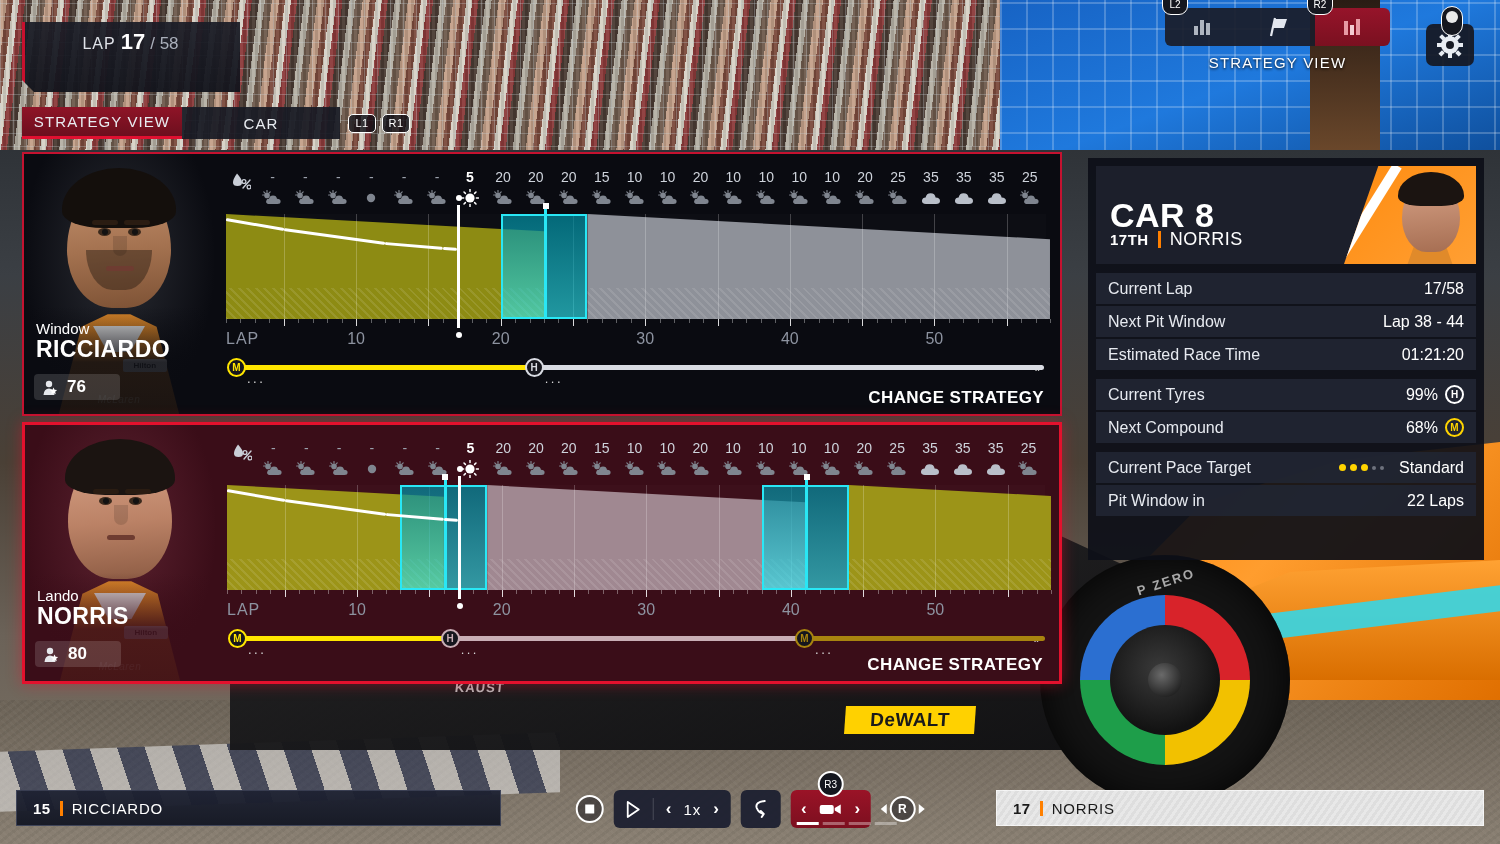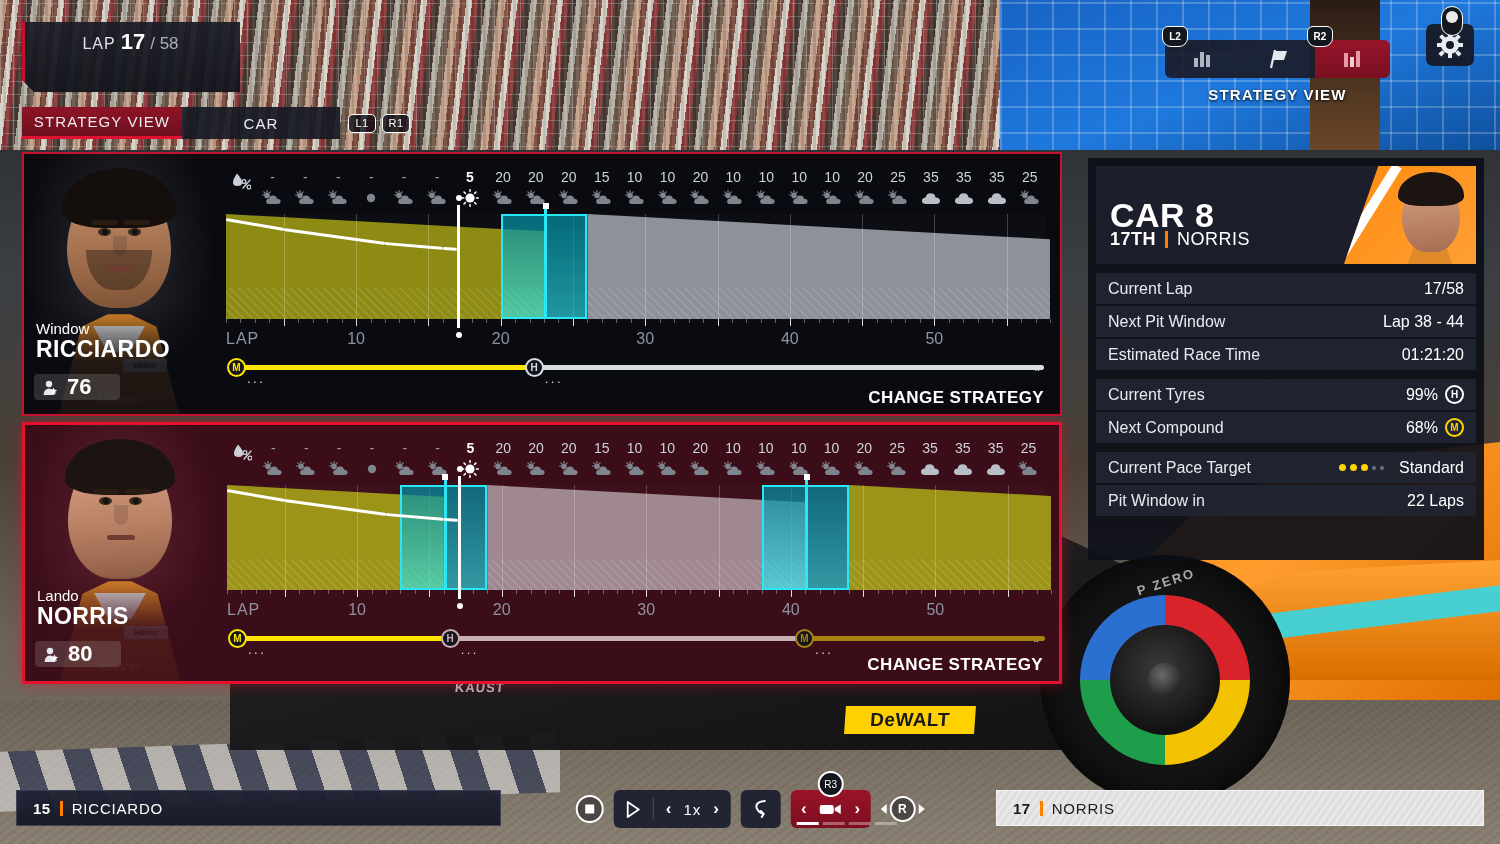--- a/index.html
+++ b/index.html
@@ -153,21 +153,21 @@
   .tab.w3 { width:160px; }
   .tab.active { background: linear-gradient(180deg,#8f1427,#6d0f1e); border-bottom:3px solid #e01030; }
   .tab-seps { display:flex; align-items:center; gap:6px; padding-left:8px; }
   .bumper {
     width:28px; height:19px; border:1.6px solid #fff; border-radius:5px;
     color:#fff; font-size:11px; display:flex; align-items:center; justify-content:center;
     background: rgba(12,13,20,.8); letter-spacing:.5px;
   }
 
   
-  .viewswitch { position:absolute; right:110px; top:40px; z-index:20;font-weight:bold; }
+  .viewswitch { position:absolute; right:110px; top:8px; z-index:20; }
   .vs-bar { display:flex; height:38px; border-radius:6px; overflow:hidden; }
   .vs-item { width:75px; display:flex; align-items:center; justify-content:center;
     background: rgba(26,29,42,.93); }
   .vs-item.active { background: linear-gradient(180deg,#96142a,#7a1020); }
   .vs-label { text-align:center; color:#fff; font-size:15px; letter-spacing:1.2px;
     margin-top:8px; text-shadow:0 1px 3px #000; }
   .badge-key {
     position:absolute; width:26px; height:21px; background:#15171f;
     border:1.5px solid #fff; border-radius:6px 6px 9px 9px;
     color:#fff; font-size:10px; display:flex; align-items:center; justify-content:center;
@@ -247,21 +247,21 @@
   .driver-fade.bot { background: linear-gradient(180deg, rgba(58,13,24,0), rgba(58,13,24,.88) 52%); }
   .driver-names { position:absolute; left:12px; bottom:52px; }
   .dn-first { color:#fff; font-size:15px; line-height:17px; }
   .dn-last { color:#fff; font-size:23px; font-weight:bold; line-height:25px; letter-spacing:.4px; }
   .rating {
     position:absolute; left:10px; bottom:14px; height:26px; min-width:86px;
     background: rgba(255,255,255,.14); border-radius:4px;
     display:flex; align-items:center; gap:8px; padding:0 12px 0 8px;
   }
   .rating-ico { width:17px; height:17px; position:relative; }
-  .rating-val { color:#fff; font-size:22px; font-weight:bold; }
+  .rating-val { color:#fff; font-size:17px; font-weight:bold; }
 
   
   .chartwrap { flex:1; position:relative; padding:14px 14px 8px 12px; }
 
   .wx-row { display:flex; height:46px; align-items:flex-start; }
   .wx-icon-head { width:30px; flex:0 0 30px; display:flex; align-items:flex-start; justify-content:center; padding-top:4px;}
   .wx-cell { flex:1 1 0; display:flex; flex-direction:column; align-items:center; }
   .wx-num { font-size:14px; color:#9aa0ab; height:19px; line-height:19px; }
   .wx-num.now { color:#fff; font-weight:bold; }
   .wx-num.lit { color:#ced3db; }
@@ -318,21 +318,21 @@
   .infopanel {
     position:absolute; left:1088px; top:158px; width:396px; height:402px; z-index:16;
     background: rgba(13,15,24,.93); padding:8px;
   }
   .ip-header {
     position:relative; height:98px; background: rgba(30,33,45,.9);
     display:flex; align-items:center; padding-left:14px; overflow:hidden;
   }
   .ip-title { color:#fff; font-size:34px; font-weight:bold; letter-spacing:.5px; }
   .ip-sub { position:absolute; left:14px; bottom:14px; display:flex; align-items:center; gap:9px; }
-  .ip-pos { color:#fff; font-size:18px; font-weight:bold; letter-spacing:.5px; }
+  .ip-pos { color:#fff; font-size:15px; font-weight:bold; letter-spacing:.5px; }
   .ip-pipe { width:3px; height:17px; background:#ff8000; }
   .ip-name { color:#fff; font-size:18px; letter-spacing:.5px; }
   .ip-portrait {
     position:absolute; right:0; top:0; width:132px; height:98px;
     background: linear-gradient(135deg,#ff8c10 0%, #ff9f33 100%);
     clip-path: polygon(26% 0, 100% 0, 100% 100%, 0 100%);
   }
   .ip-portrait .streak {
     position:absolute; left:14px; top:-10px; width:10px; height:130px; background:#fff;
     transform: rotate(32deg);

